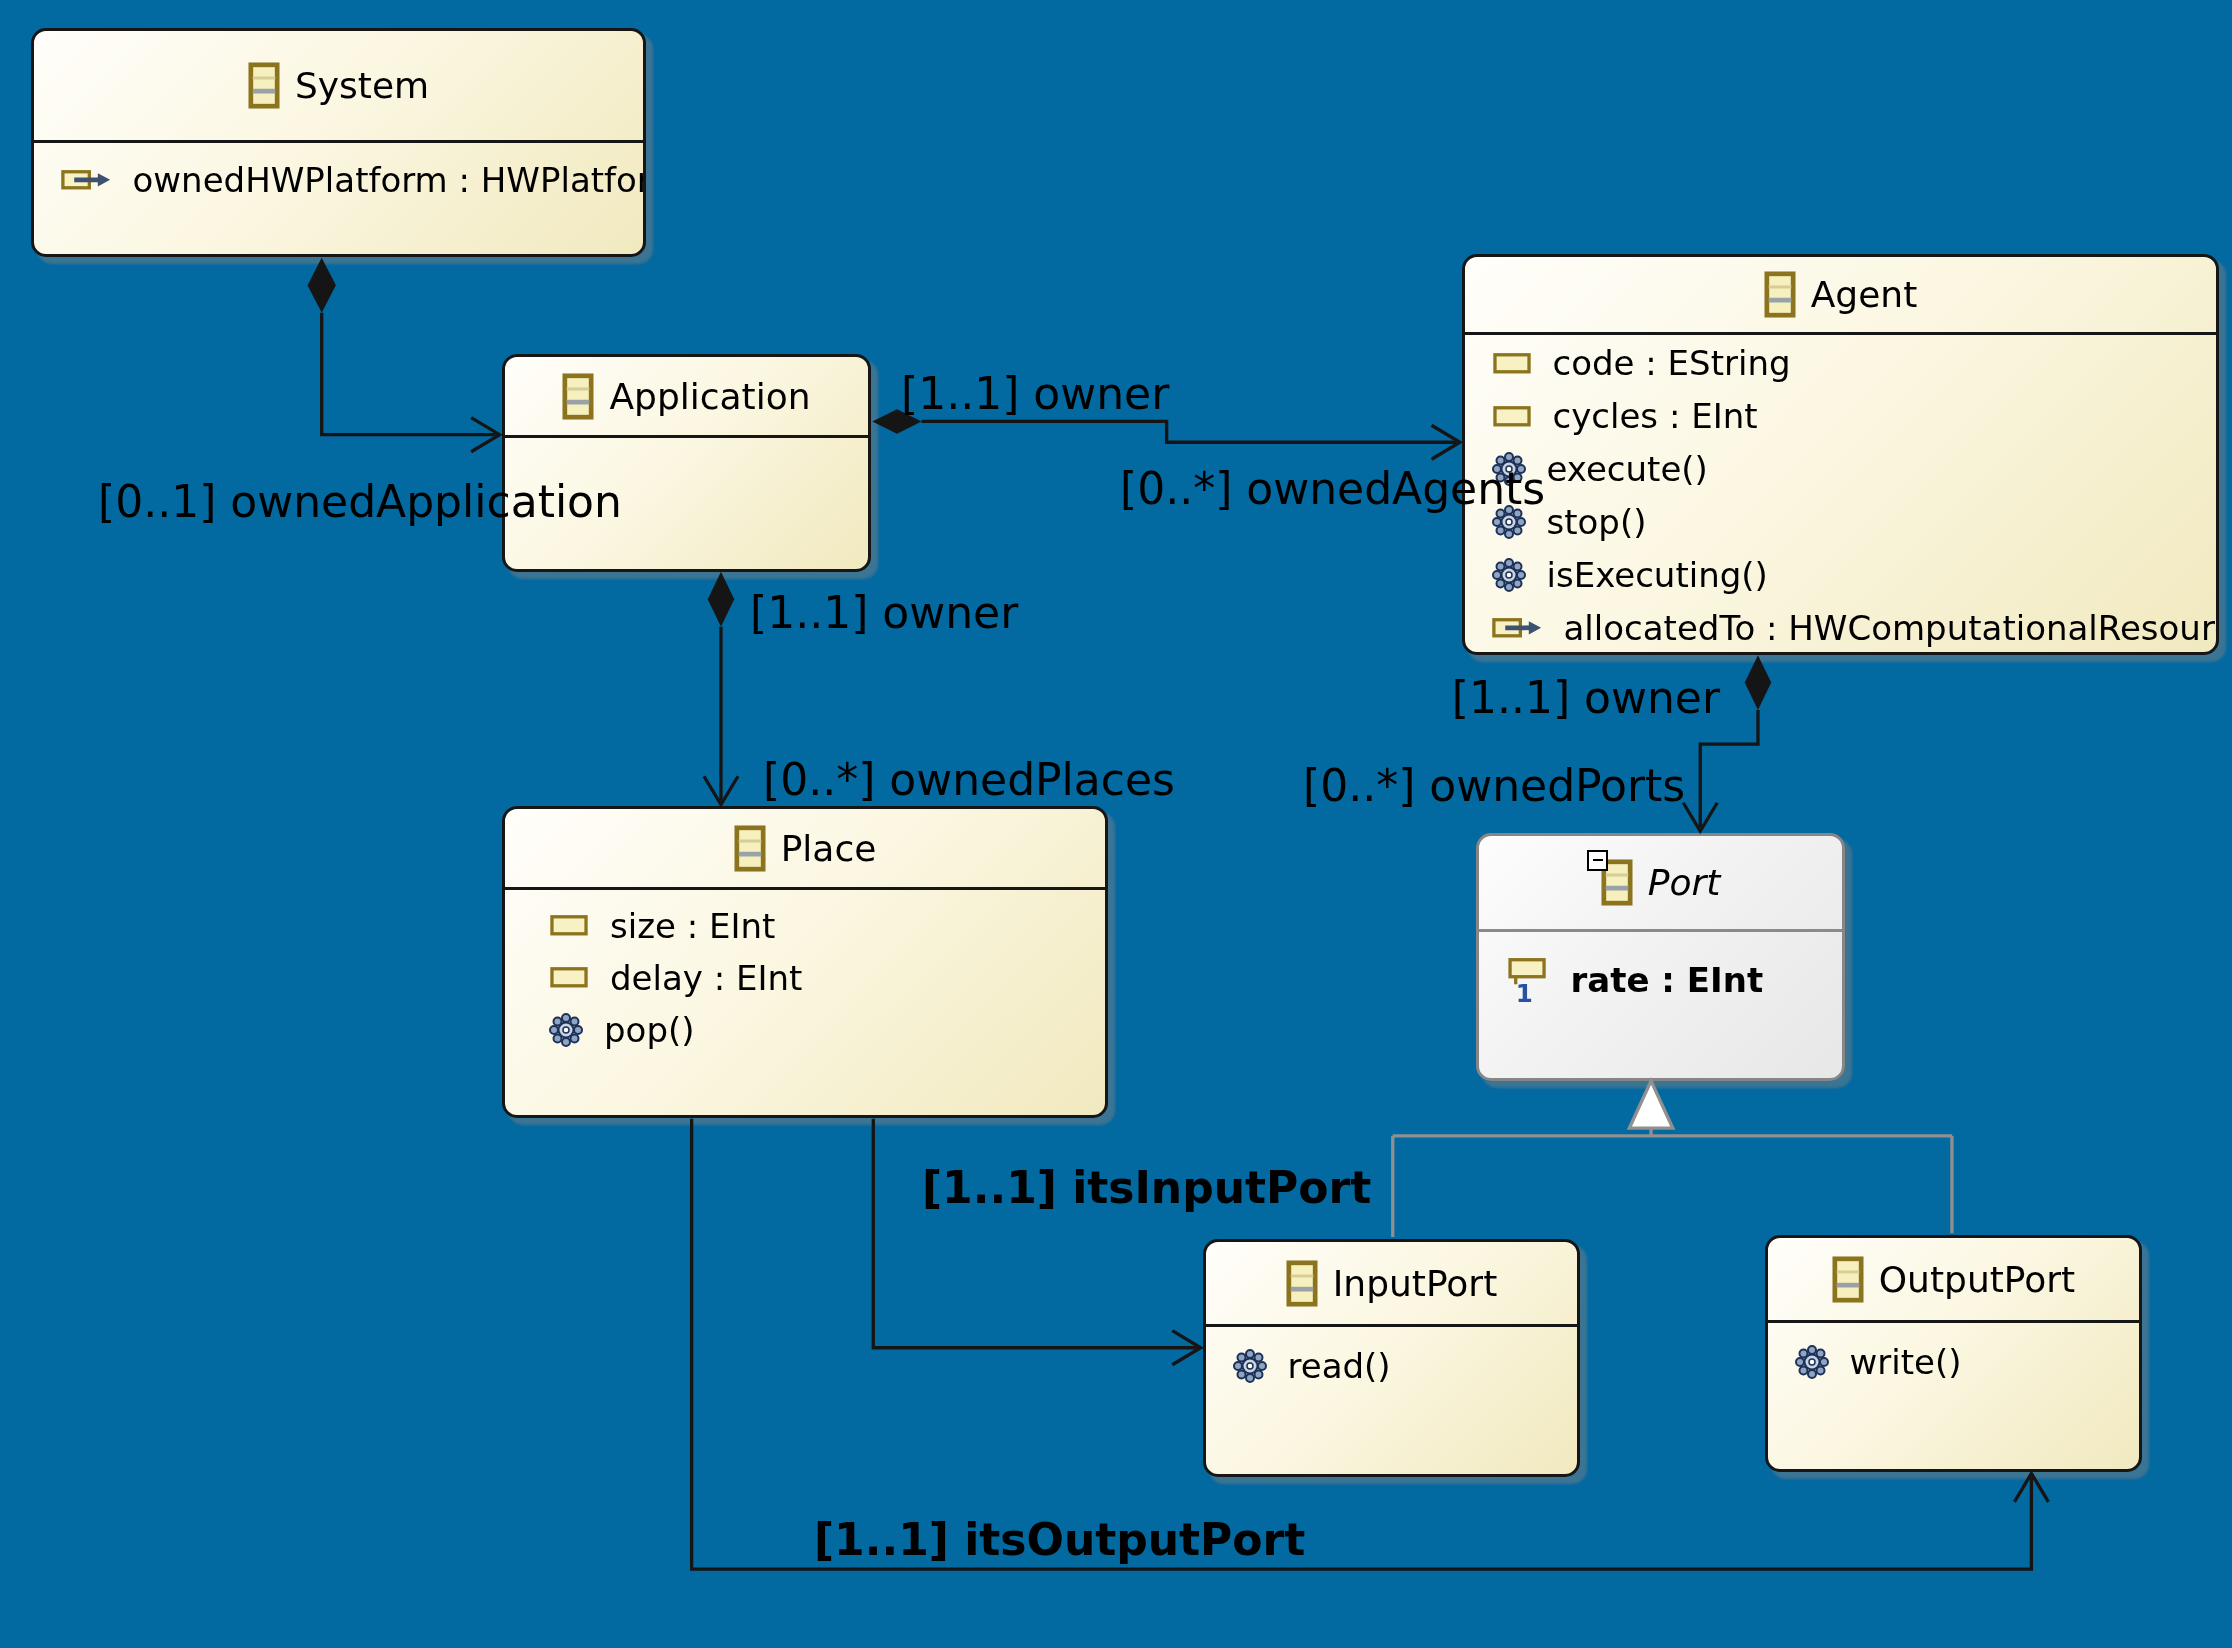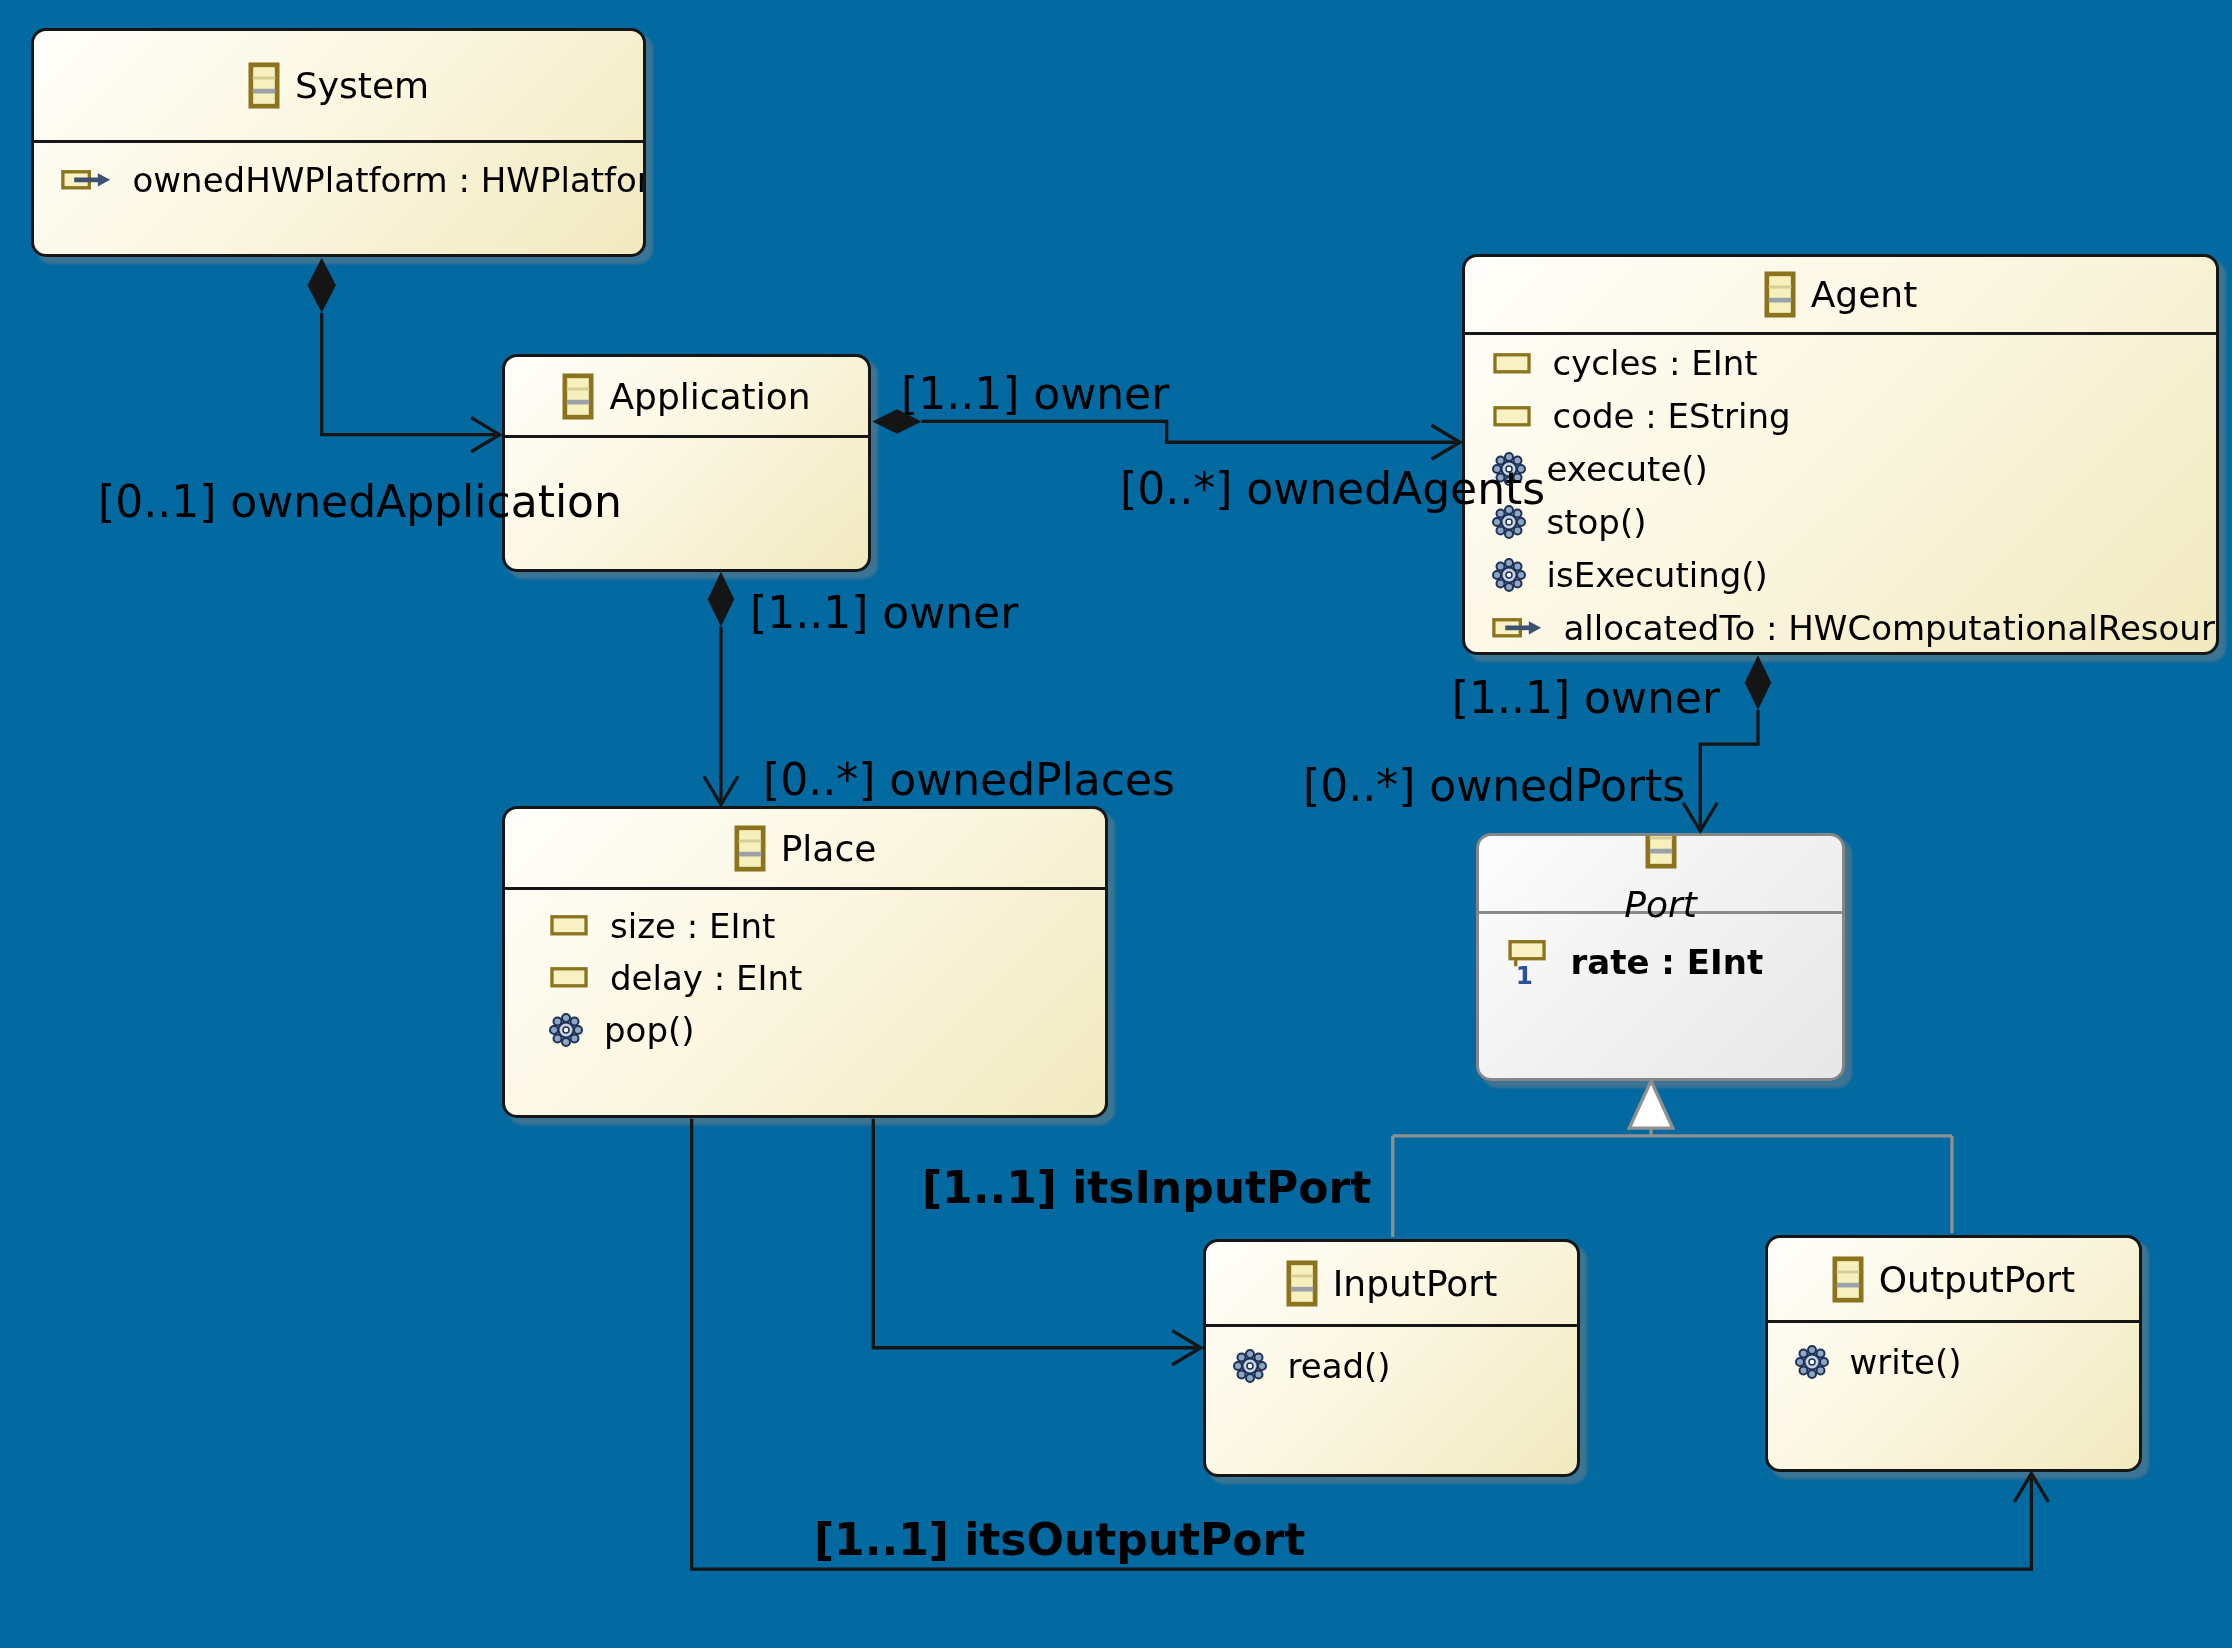--- a/index.html
+++ b/index.html
@@ -48,21 +48,21 @@
   #cls-application{left:502px;top:354px;width:369px;height:218px;}
   #cls-application .cls-header{height:81px;}
   #cls-agent{left:1462px;top:254px;width:757px;height:401px;}
   #cls-agent .cls-header{height:78px;}
   #cls-agent .cls-body{padding-top:1.9px;}
   #cls-agent .m-row{height:53px;}
   #cls-place{left:502px;top:806px;width:606px;height:312px;}
   #cls-place .cls-header{height:81px;}
   #cls-place .m-row{height:52px;padding-left:44px;}
   #cls-port{left:1476px;top:833px;width:369px;height:248px;}
-  #cls-port .cls-header{height:78px;flex-direction:column;}
+  #cls-port .cls-header{height:96px;}
   #cls-port .cls-body{padding-top:15px;}
   #cls-port .m-row{height:66px;}
   #cls-inputport{left:1203px;top:1239px;width:377px;height:238px;}
   #cls-inputport .cls-header{height:85px;}
   #cls-inputport .m-row{height:59px;}
   #cls-outputport{left:1765px;top:1235px;width:377px;height:237px;}
   #cls-outputport .cls-header{height:85px;}
   #cls-outputport .m-row{height:59px;}
 
   
@@ -130,27 +130,27 @@
             <line x1="5" y1="31" x2="29" y2="31" stroke="#9aa1a8" stroke-width="5"></line>
           </svg>
       </span>
       <span class="cls-title">Agent</span>
     </div>
     <div class="cls-body">
       <div class="m-row">
         <svg width="40" height="24.6" viewBox="0 0 42 26">
             <rect x="3" y="4" width="36" height="18" fill="#f7f1c3" stroke="#8c741e" stroke-width="3.5"></rect>
           </svg>
-        <span class="m-text">cycles : EInt</span>
+        <span class="m-text">code : EString</span>
       </div>
       <div class="m-row">
         <svg width="40" height="24.6" viewBox="0 0 42 26">
             <rect x="3" y="4" width="36" height="18" fill="#f7f1c3" stroke="#8c741e" stroke-width="3.5"></rect>
           </svg>
-        <span class="m-text">code : EString</span>
+        <span class="m-text">cycles : EInt</span>
       </div>
       <div class="m-row">
         <svg width="34" height="34" viewBox="0 0 34 34">
             <g stroke="#1e3158" stroke-width="2">
               <circle cx="17" cy="5" r="4" fill="#8fa6c2"></circle>
               <circle cx="17" cy="29" r="4" fill="#8fa6c2"></circle>
               <circle cx="5" cy="17" r="4" fill="#8fa6c2"></circle>
               <circle cx="29" cy="17" r="4" fill="#8fa6c2"></circle>
               <circle cx="8.5" cy="8.5" r="4" fill="#8fa6c2"></circle>
               <circle cx="25.5" cy="8.5" r="4" fill="#8fa6c2"></circle>

